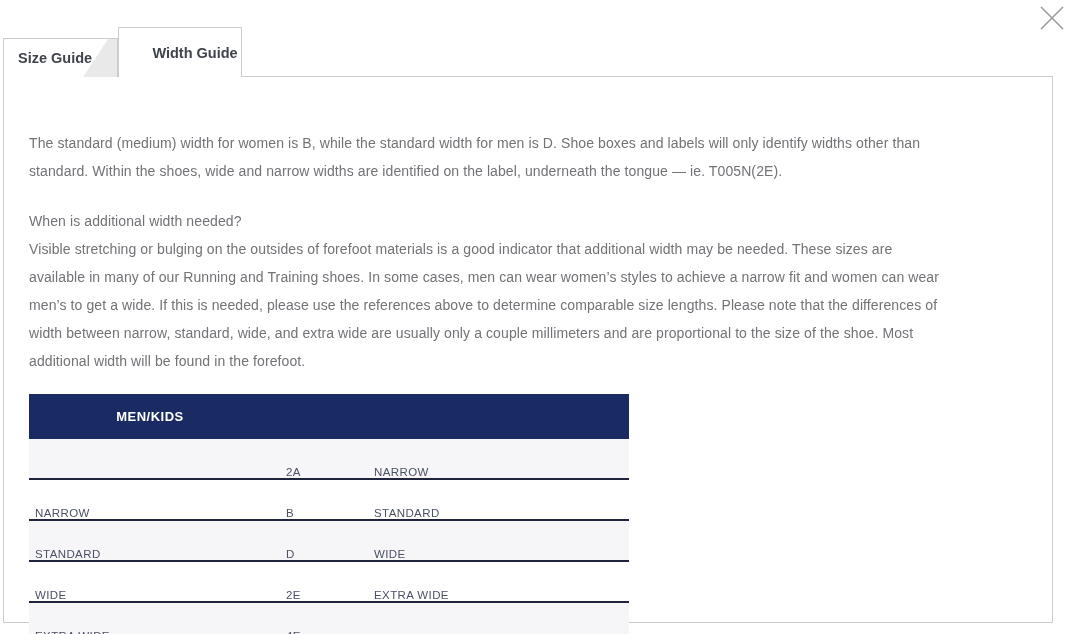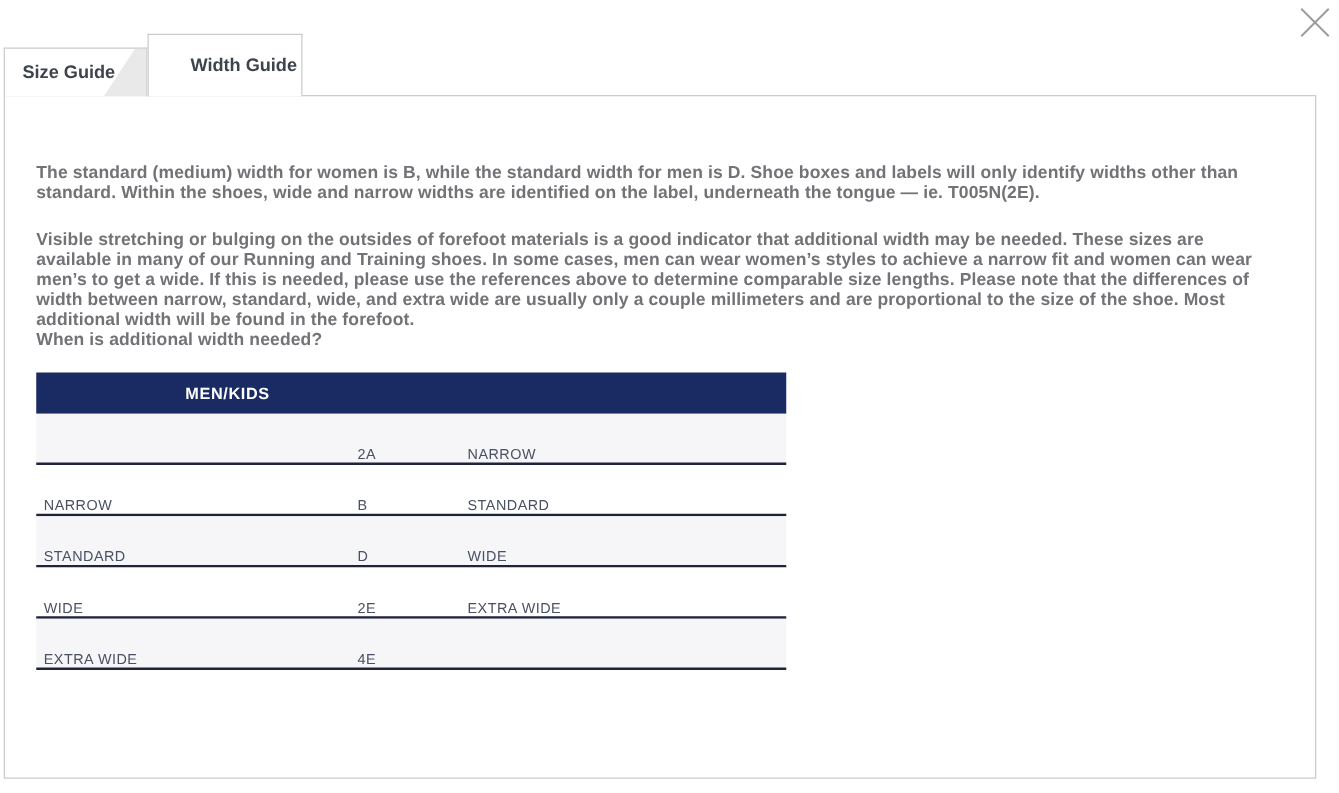--- a/index.html
+++ b/index.html
@@ -61,40 +61,39 @@
     left: 3px; top: 76px;
     width: 1050px; height: 547px;
     border: 1px solid #cccccc;
     background: #ffffff;
     z-index: 1;
   }
   .panel-inner { padding: 52px 24px 0 25px; }
 
   .para {
     font-size: 14px;
-    font-weight: bold;
+    font-weight: normal;
     color: #727277;
-    line-height: 16px;
+    line-height: 28px;
     letter-spacing: 0.1px;
     white-space: pre-line;
   }
   .para-block { margin-top: 22px; }
 
   
   .width-table { margin-top: 19px; width: 600px; }
   .wt-head {
     display: flex;
     align-items: center;
-    height: 33px;
+    height: 45px;
     background: var(--header-bg, #1a2a63);
     color: var(--header-text, #ffffff);
     font-weight: bold;
     font-size: 13px;
     letter-spacing: 0.5px;
-    padding-left: 32px;
   }
   .wt-h1 { width: 242px; text-align: center; }
   .wt-h2 { width: 90px; }
   .wt-h3 { width: 268px; text-align: center; }
 
   .wt-row {
     display: flex;
     align-items: flex-end;
     height: 41px;
     border-bottom: 2px solid var(--row-border, #20233c);
@@ -125,26 +124,26 @@
   <span>Width Guide</span>
 </div>
 
 <div class="panel">
   <div class="panel-inner">
 
     <div class="para">The standard (medium) width for women is B, while the standard width for men is D. Shoe boxes and labels will only identify widths other than
 standard. Within the shoes, wide and narrow widths are identified on the label, underneath the tongue — ie. T005N(2E).</div>
 
     <div class="para-block">
+      <div class="para">When is additional width needed?</div>
       <div class="para">Visible stretching or bulging on the outsides of forefoot materials is a good indicator that additional width may be needed. These sizes are
 available in many of our Running and Training shoes. In some cases, men can wear women’s styles to achieve a narrow fit and women can wear
 men’s to get a wide. If this is needed, please use the references above to determine comparable size lengths. Please note that the differences of
 width between narrow, standard, wide, and extra wide are usually only a couple millimeters and are proportional to the size of the shoe. Most
 additional width will be found in the forefoot.</div>
-      <div class="para">When is additional width needed?</div>
     </div>
 
     <div class="width-table">
       <div class="wt-head">
         <div class="wt-h1">MEN/KIDS</div>
         <div class="wt-h2"></div>
       </div>
       <div id="table-body">
           <div class="wt-row stripe">
             <div class="wt-c1"></div>

